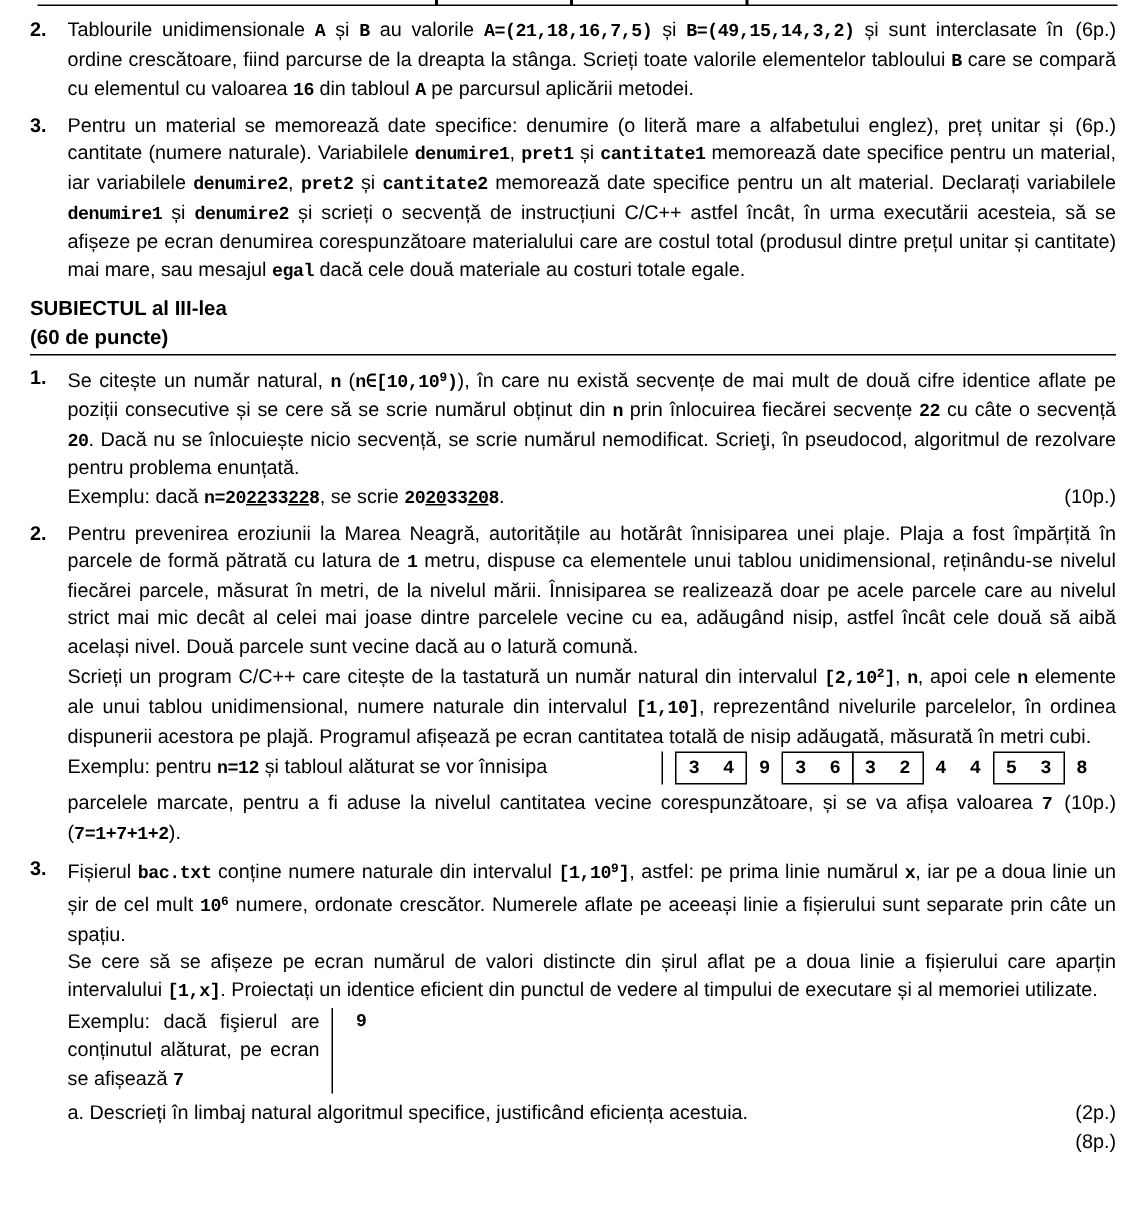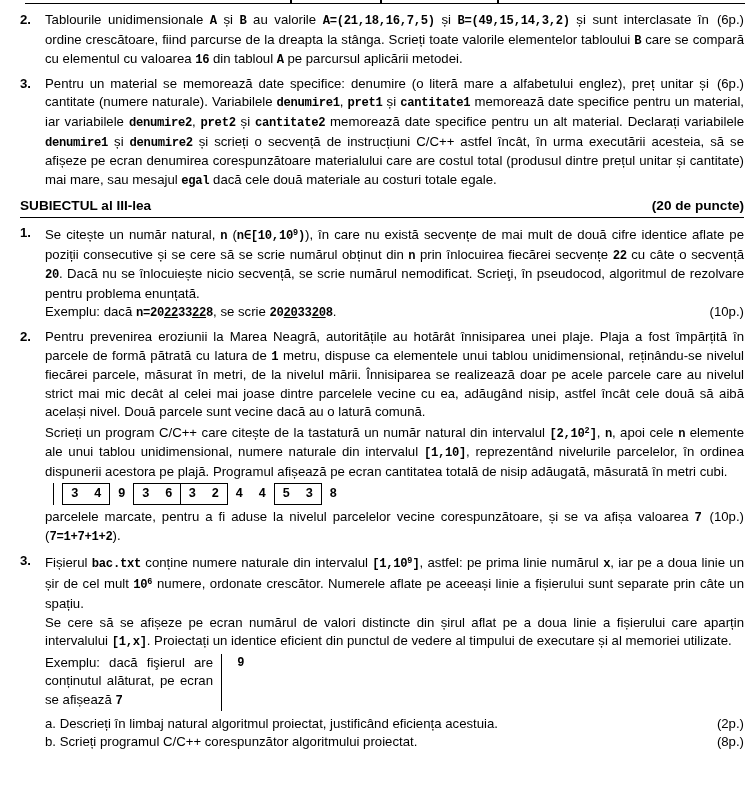--- a/index.html
+++ b/index.html
@@ -16,21 +16,21 @@
   .inum{flex:0 0 25px;font-weight:bold;}
   .ibody{flex:1;min-width:0;}
   .para{text-align:justify;}
   .para-left{text-align:left;}
   .pts{float:right;font-weight:normal;padding-left:8px;}
   .seg-m{font-family:"Liberation Mono","DejaVu Sans Mono",monospace;font-weight:bold;font-size:12.2px;letter-spacing:-0.3px;}
   .seg-b{font-weight:normal;}
   .seg-u{text-decoration:underline;}
   .seg-sup{font-size:8.5px;vertical-align:4px;letter-spacing:0;}
   .heading{display:flex;justify-content:space-between;font-weight:bold;font-size:13.6px;
-    border-bottom:1.8px solid #000;padding-bottom:1px;margin:7px 0 6px 0;}
+    border-bottom:1.8px solid #000;padding-bottom:1px;margin:7px 0 6px 0;flex-direction:column;}
   
   .ex-row{display:flex;align-items:center;margin:1px 0 3px 0;}
   .ex-left{flex:0 0 388px;}
   .vsep{flex:none;width:1.3px;background:#000;align-self:stretch;margin:0 8px;}
   .ptable{display:flex;align-items:center;flex:1;}
   .pgroup{display:flex;padding:3px 0;}
   .pgroup.boxed{border:1.5px solid #000;}
   .pgroup.boxed + .pgroup.boxed{margin-left:-1.5px;}
   .pcell{width:23px;text-align:center;font-family:"Liberation Mono","DejaVu Sans Mono",monospace;
     font-weight:bold;font-size:12.5px;line-height:14px;}
@@ -68,39 +68,40 @@
       <div class="inum">3.</div>
       <div class="ibody">
         <div class="para">
           <span class="pts">(6p.)</span><span><span>Pentru un material se memorează date specifice: denumire (o literă mare a alfabetului englez), preț unitar și cantitate (numere naturale). Variabilele </span><span class="seg-m">denumire1</span><span>, </span><span class="seg-m">pret1</span><span> și </span><span class="seg-m">cantitate1</span><span> memorează date specifice pentru un material, iar variabilele </span><span class="seg-m">denumire2</span><span>, </span><span class="seg-m">pret2</span><span> și </span><span class="seg-m">cantitate2</span><span> memorează date specifice pentru un alt material. Declarați variabilele </span><span class="seg-m">denumire1</span><span> și </span><span class="seg-m">denumire2</span><span> și scrieți o secvență de instrucțiuni C/C++ astfel încât, în urma executării acesteia, să se afișeze pe ecran denumirea corespunzătoare materialului care are costul total (produsul dintre prețul unitar și cantitate) mai mare, sau mesajul </span><span class="seg-m">egal</span><span> dacă cele două materiale au costuri totale egale.</span></span>
         </div>
       </div>
     </div>
 
     <div class="heading">
       <span>SUBIECTUL al III-lea</span>
-      <span>(20 de puncte)</span>
+      <span>(60 de puncte)</span>
     </div>
 
     <div class="item">
       <div class="inum">1.</div>
       <div class="ibody">
         <div class="para"><span><span>Se citește un număr natural, </span><span class="seg-m">n</span><span> (</span><span class="seg-m">n∈[10,10</span><span class="seg-m seg-sup">9</span><span class="seg-m">)</span><span>), în care nu există secvențe de mai mult de două cifre identice aflate pe poziții consecutive și se cere să se scrie numărul obținut din </span><span class="seg-m">n</span><span> prin înlocuirea fiecărei secvențe </span><span class="seg-m">22</span><span> cu câte o secvență </span><span class="seg-m">20</span><span>. Dacă nu se înlocuiește nicio secvență, se scrie numărul nemodificat. Scrieţi, în pseudocod, algoritmul de rezolvare pentru problema enunțată.</span></span></div>
         <div class="para-left">
           <span class="pts">(10p.)</span><span><span class="seg-b">Exemplu:</span><span> dacă </span><span class="seg-m">n=20</span><span class="seg-m seg-u">22</span><span class="seg-m">33</span><span class="seg-m seg-u">22</span><span class="seg-m">8</span><span>, se scrie </span><span class="seg-m">20</span><span class="seg-m seg-u">20</span><span class="seg-m">33</span><span class="seg-m seg-u">20</span><span class="seg-m">8</span><span>.</span></span>
         </div>
       </div>
     </div>
 
     <div class="item">
       <div class="inum">2.</div>
       <div class="ibody">
         <div class="para"><span><span>Pentru prevenirea eroziunii la Marea Neagră, autoritățile au hotărât înnisiparea unei plaje. Plaja a fost împărțită în parcele de formă pătrată cu latura de </span><span class="seg-m">1</span><span> metru, dispuse ca elementele unui tablou unidimensional, reținându-se nivelul fiecărei parcele, măsurat în metri, de la nivelul mării. Înnisiparea se realizează doar pe acele parcele care au nivelul strict mai mic decât al celei mai joase dintre parcelele vecine cu ea, adăugând nisip, astfel încât cele două să aibă același nivel.  Două parcele sunt vecine dacă au o latură comună.</span></span></div>
         <div class="para"><span><span>Scrieți un program C/C++ care citește de la tastatură un număr natural din intervalul </span><span class="seg-m">[2,10</span><span class="seg-m seg-sup">2</span><span class="seg-m">]</span><span>, </span><span class="seg-m">n</span><span>, apoi cele </span><span class="seg-m">n</span><span> elemente ale unui tablou unidimensional, numere naturale din intervalul </span><span class="seg-m">[1,10]</span><span>, reprezentând nivelurile parcelelor, în ordinea dispunerii acestora pe plajă. Programul  afișează pe ecran cantitatea totală de nisip adăugată, măsurată în metri cubi.</span></span></div>
         <div class="ex-row">
+          <div class="ex-left"><span><span class="seg-b">Exemplu</span><span>: pentru </span><span class="seg-m">n=12</span><span> și tabloul alăturat se vor înnisipa</span></span></div>
           <div class="vsep"></div>
           <div class="ptable">
               <div class="pgroup boxed">
                 <div class="pcell">3</div>
                 <div class="pcell">4</div>
               </div>
               <div class="pgroup">
                 <div class="pcell">9</div>
               </div>
               <div class="pgroup boxed">
@@ -120,40 +121,40 @@
               <div class="pgroup boxed">
                 <div class="pcell">5</div>
                 <div class="pcell">3</div>
               </div>
               <div class="pgroup">
                 <div class="pcell">8</div>
               </div>
             </div>
         </div>
         <div class="para">
-          <span class="pts">(10p.)</span><span><span>parcelele marcate, pentru a fi aduse la nivelul parcelelor vecine corespunzătoare, și se va afișa valoarea </span><span class="seg-m">7</span><span> (</span><span class="seg-m">7=1+7+1+2</span><span>).</span></span>
+          <span class="pts">(10p.)</span><span><span>parcelele marcate, pentru a fi aduse la nivelul cantitatea vecine corespunzătoare, și se va afișa valoarea </span><span class="seg-m">7</span><span> (</span><span class="seg-m">7=1+7+1+2</span><span>).</span></span>
         </div>
       </div>
     </div>
 
     <div class="item">
       <div class="inum">3.</div>
       <div class="ibody">
         <div class="para"><span><span>Fișierul </span><span class="seg-m">bac.txt</span><span> conține numere naturale din intervalul </span><span class="seg-m">[1,10</span><span class="seg-m seg-sup">9</span><span class="seg-m">]</span><span>, astfel: pe prima linie numărul </span><span class="seg-m">x</span><span>, iar pe a doua linie un șir de cel mult </span><span class="seg-m">10</span><span class="seg-m seg-sup">6</span><span> numere, ordonate crescător. Numerele aflate pe aceeași linie a fișierului sunt separate prin câte un spațiu.</span></span></div>
         <div class="para"><span><span>Se cere să se afișeze pe ecran numărul de valori distincte din șirul aflat pe a doua linie a fișierului care aparțin intervalului </span><span class="seg-m">[1,x]</span><span>. Proiectați un identice eficient din punctul de vedere al timpului de executare și al memoriei utilizate.</span></span></div>
         <div class="ex3-row">
           <div class="ex3-left"><span><span class="seg-b">Exemplu:</span><span> dacă fişierul are conținutul alăturat, pe ecran se afișează </span><span class="seg-m">7</span></span></div>
           <div class="vsep"></div>
           <div class="fcontent">
               <div class="fline">9</div>
             </div>
         </div>
         <div class="subq">
-          <span class="pts">(2p.)</span><span><span class="seg-b">a.</span><span> Descrieți în limbaj natural algoritmul proiectat, justificând eficiența acestuia.</span></span>
+          <span class="pts">(2p.)</span><span><span class="seg-b">a.</span><span> Descrieți în limbaj natural algoritmul specifice, justificând eficiența acestuia.</span></span>
         </div>
         <div class="subq">
-          <span class="pts">(8p.)</span><span><span class="seg-b">b.</span><span> Scrieți programul C/C++ corespunzător algoritmului proiectat.</span></span>
+          <span class="pts">(8p.)</span>
         </div>
       </div>
     </div>
 
   </div>
 </div>
 
 </body></html>

